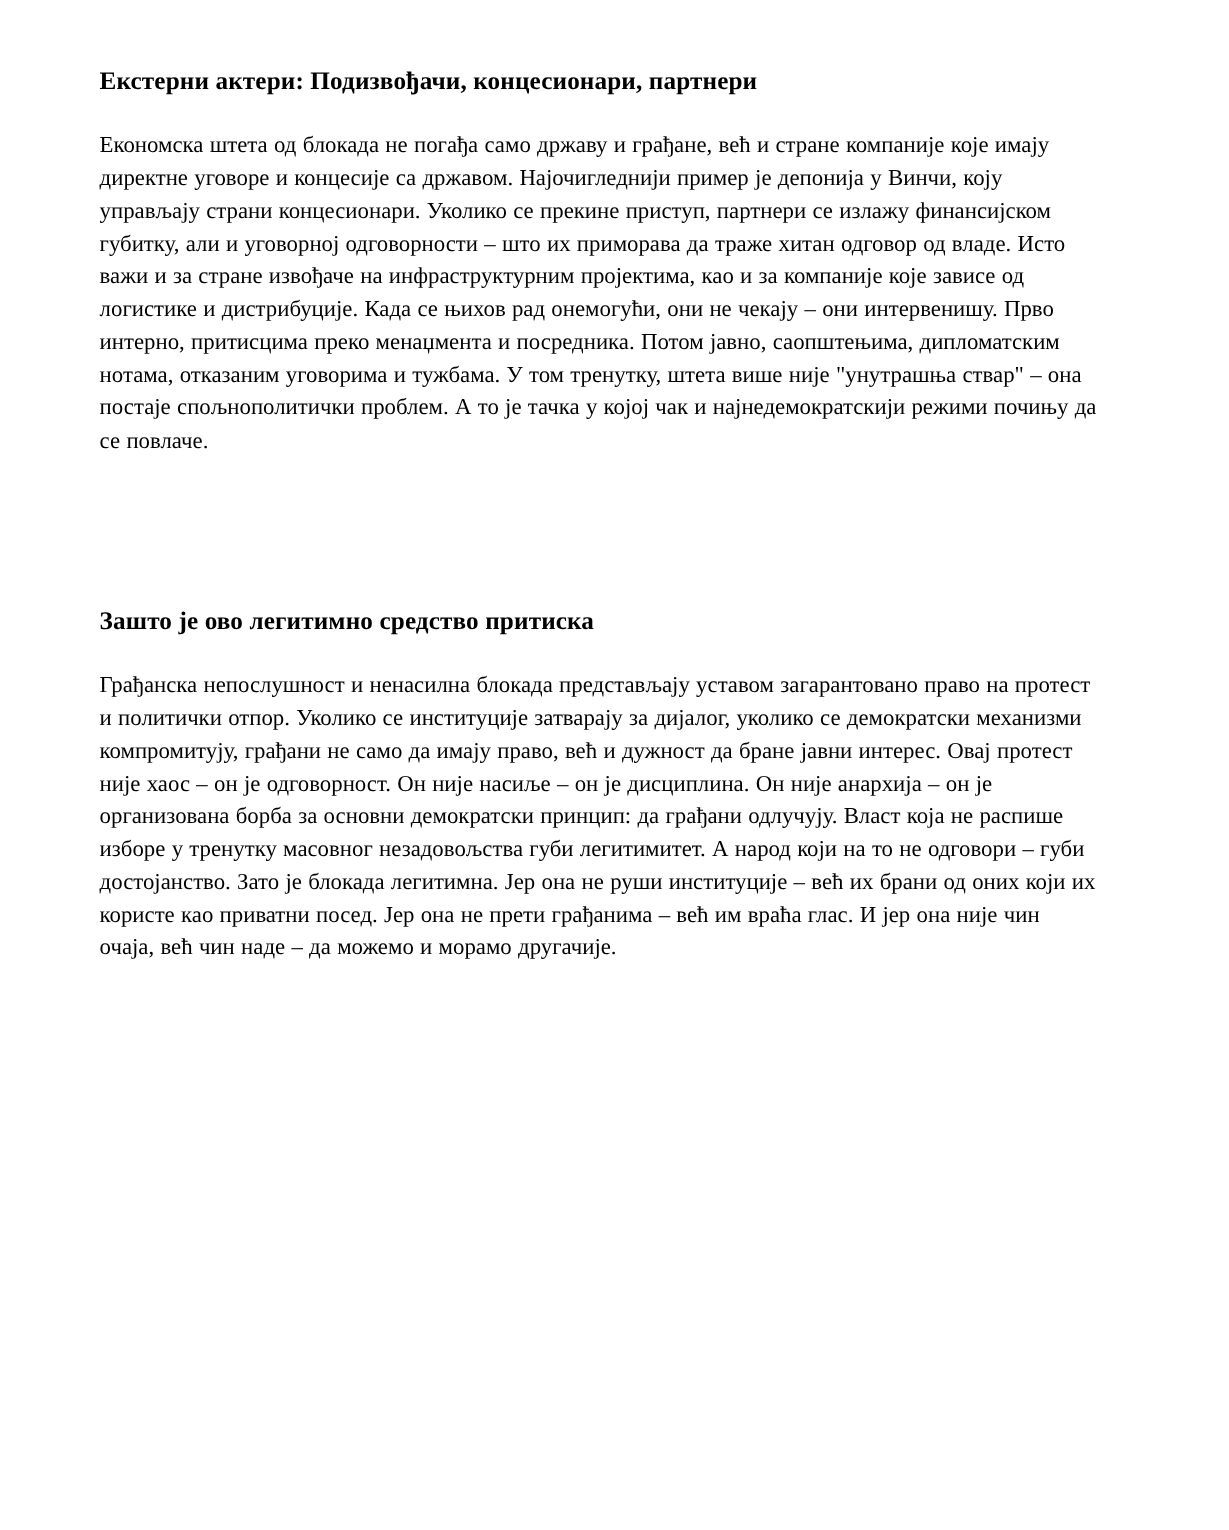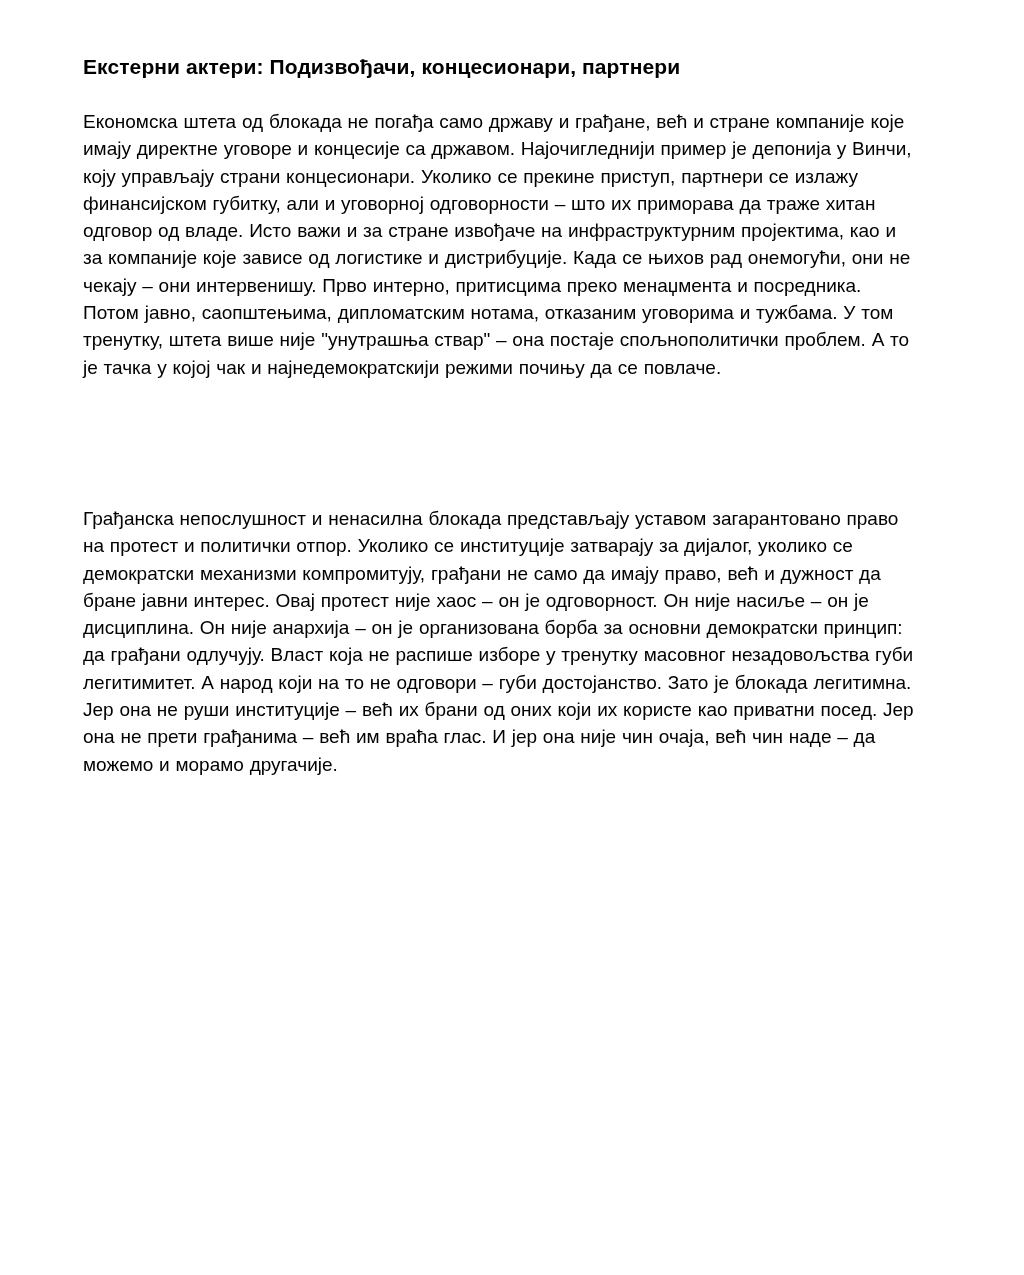--- a/index.html
+++ b/index.html
@@ -6,21 +6,21 @@
       margin: 0;
       padding: 0;
       background: #ffffff;
     }
     .page {
       position: relative;
       width: 1024px;
       height: 1275px;
       background: #ffffff;
       color: #000000;
-      font-family: Liberation Sans, sans-serif;
+      font-family: Liberation Serif, serif;
       overflow: hidden;
       box-sizing: border-box;
     }
     .content {
       box-sizing: border-box;
       padding: 55px 110px 0 83px;
     }
     .doc-section {
       margin: 0;
     }
@@ -47,17 +47,18 @@
 
 <div class="page">
   <div class="content">
 
     <section class="doc-section">
       <h2 class="section-heading">Екстерни актери: Подизвођачи, концесионари, партнери</h2>
       <p class="section-body">Економска штета од блокада не погађа само државу и грађане, већ и стране компаније које имају директне уговоре и концесије са државом. Најочигледнији пример је депонија у Винчи, коју управљају страни концесионари. Уколико се прекине приступ, партнери се излажу финансијском губитку, али и уговорној одговорности – што их приморава да траже хитан одговор од владе. Исто важи и за стране извођаче на инфраструктурним пројектима, као и за компаније које зависе од логистике и дистрибуције. Када се њихов рад онемогући, они не чекају – они интервенишу. Прво интерно, притисцима преко менаџмента и посредника. Потом јавно, саопштењима, дипломатским нотама, отказаним уговорима и тужбама. У том тренутку, штета више није "унутрашња ствар" – она постаје спољнополитички проблем. А то је тачка у којој чак и најнедемократскији режими почињу да се повлаче.</p>
     </section>
 
     <section class="doc-section">
+      <h2 class="section-heading">Зашто је ово легитимно средство притиска</h2>
       <p class="section-body">Грађанска непослушност и ненасилна блокада представљају уставом загарантовано право на протест и политички отпор. Уколико се институције затварају за дијалог, уколико се демократски механизми компромитују, грађани не само да имају право, већ и дужност да бране јавни интерес. Овај протест није хаос – он је одговорност. Он није насиље – он је дисциплина. Он није анархија – он је организована борба за основни демократски принцип: да грађани одлучују. Власт која не распише изборе у тренутку масовног незадовољства губи легитимитет. А народ који на то не одговори – губи достојанство. Зато је блокада легитимна. Јер она не руши институције – већ их брани од оних који их користе као приватни посед. Јер она не прети грађанима – већ им враћа глас. И јер она није чин очаја, већ чин наде – да можемо и морамо другачије.</p>
     </section>
 
   </div>
 </div>
 
 </body></html>

